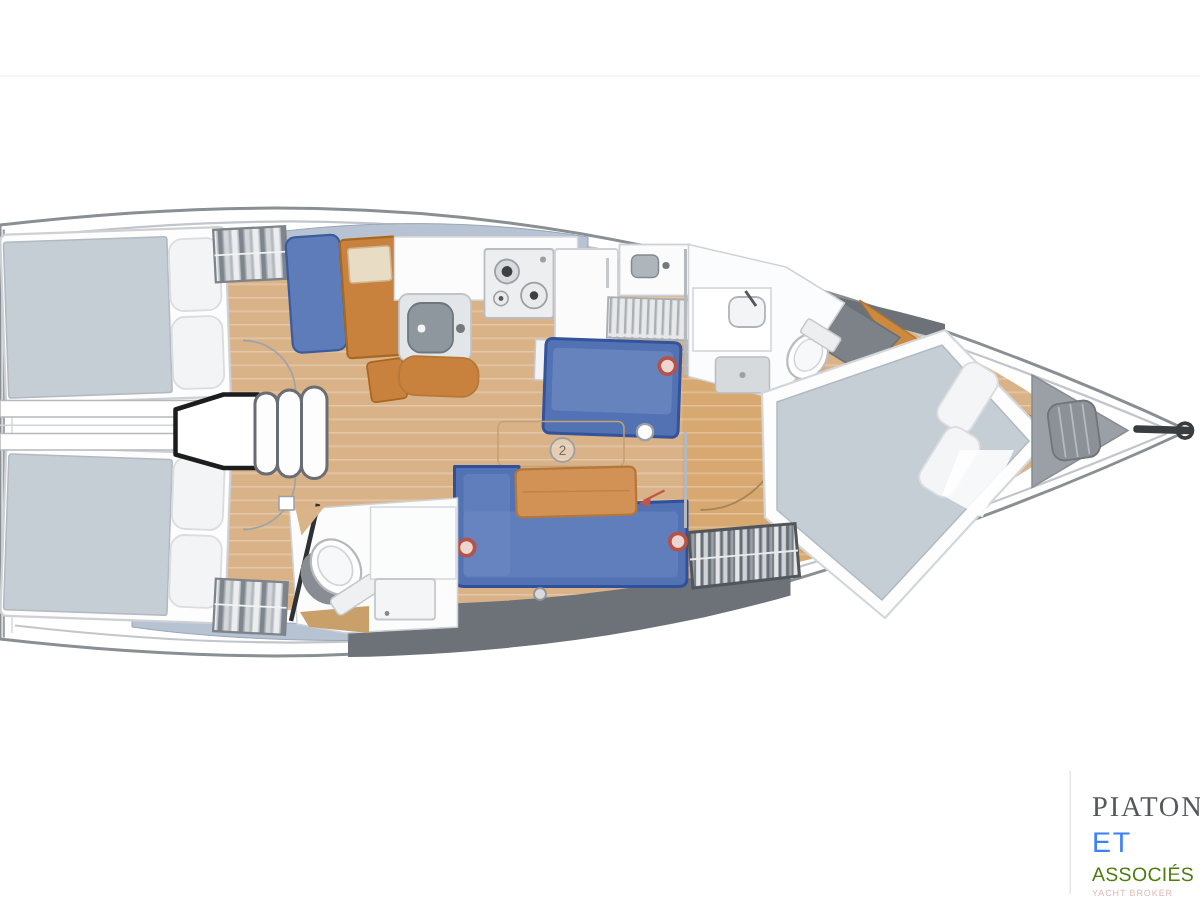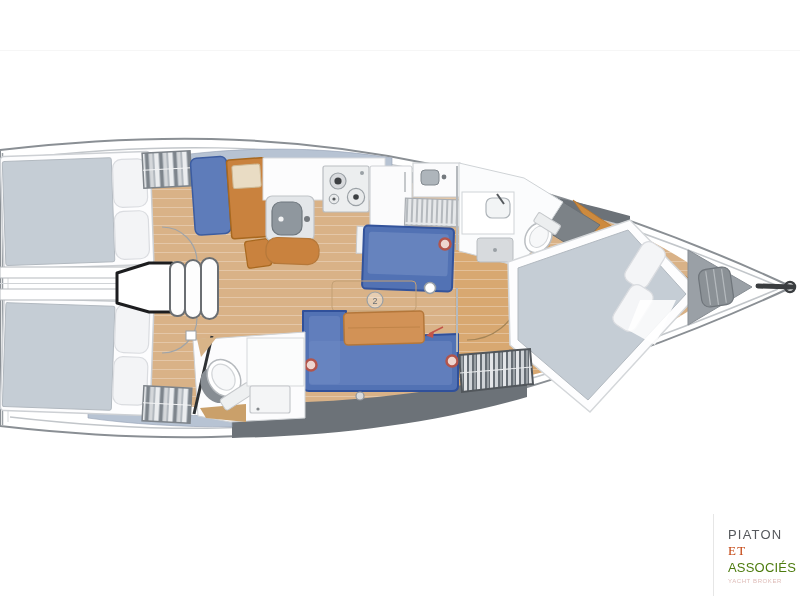--- a/index.html
+++ b/index.html
@@ -4,22 +4,22 @@
 <style>
   html,body{margin:0;padding:0;background:#fff;}
   body{width:800px;height:600px;position:relative;overflow:hidden;
        font-family:"Liberation Sans", sans-serif;}
   .stage{position:absolute;left:0;top:0;width:800px;height:600px;}
   .topline{position:absolute;left:0;top:50px;width:800px;height:1px;background:#f6f6f6;}
   svg{display:block;}
   
   .logo{position:absolute;left:713px;top:514px;width:86px;height:82px;
         border-left:1px solid #e6e6e6;padding:13px 0 0 14px;box-sizing:border-box;}
-  .logo .l1{font-size:13px;letter-spacing:1.2px;color:#55585c;line-height:1.25;}
-  .logo .l2{font-size:13px;letter-spacing:1.2px;color:#c2410c;line-height:1.25;font-family:Liberation Serif, serif;}
+  .logo .l1{font-size:19px;letter-spacing:1.2px;color:#55585c;line-height:1.25;font-family:Liberation Serif, serif;}
+  .logo .l2{font-size:19px;letter-spacing:1.2px;color:#3b82f6;line-height:1.25;}
   .logo .l3{font-size:13px;letter-spacing:0.2px;color:#4d7c0f;line-height:1.25;}
   .logo .tg{font-size:6px;letter-spacing:0.6px;color:#ddbab6;margin-top:2px;}
 </style>
 </head>
 <body>
 
 <div class="stage">
 <div class="topline"></div>
 
 <svg width="800" height="600" viewBox="0 0 800 600">

